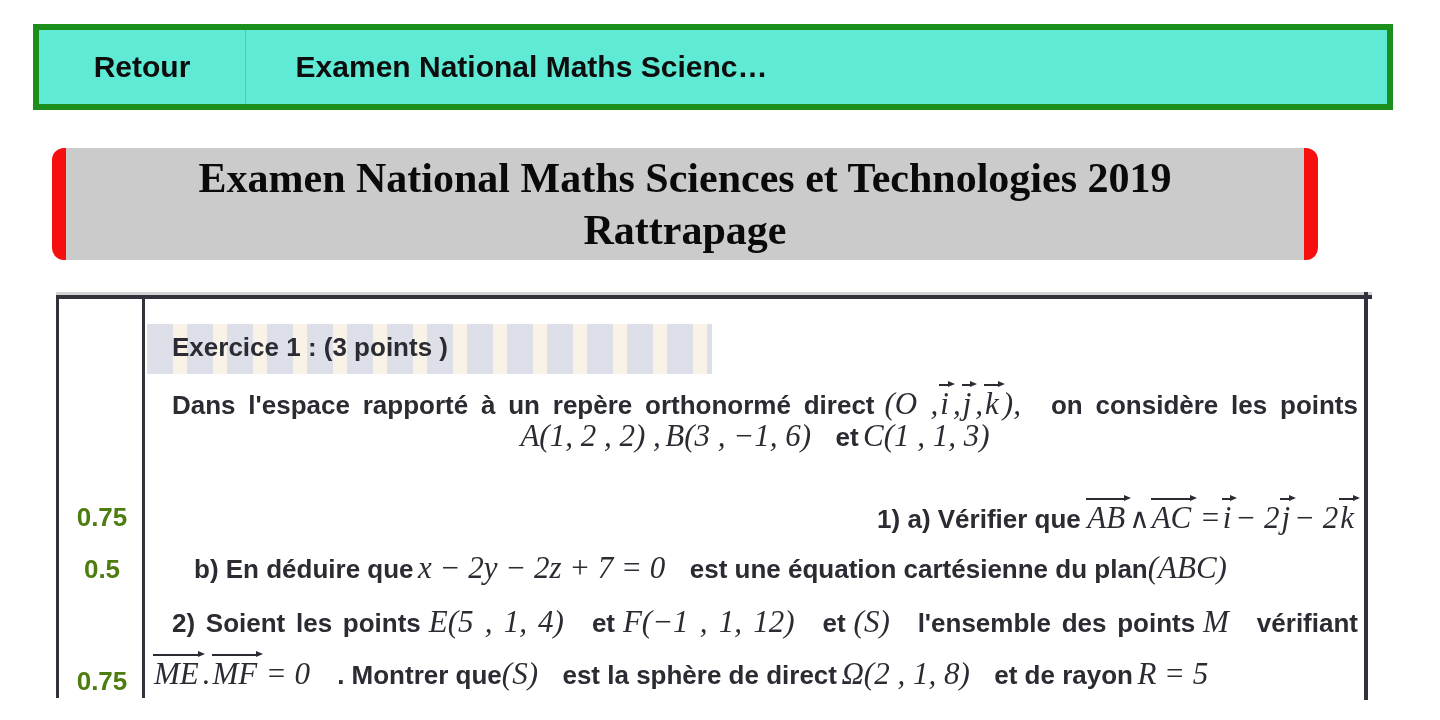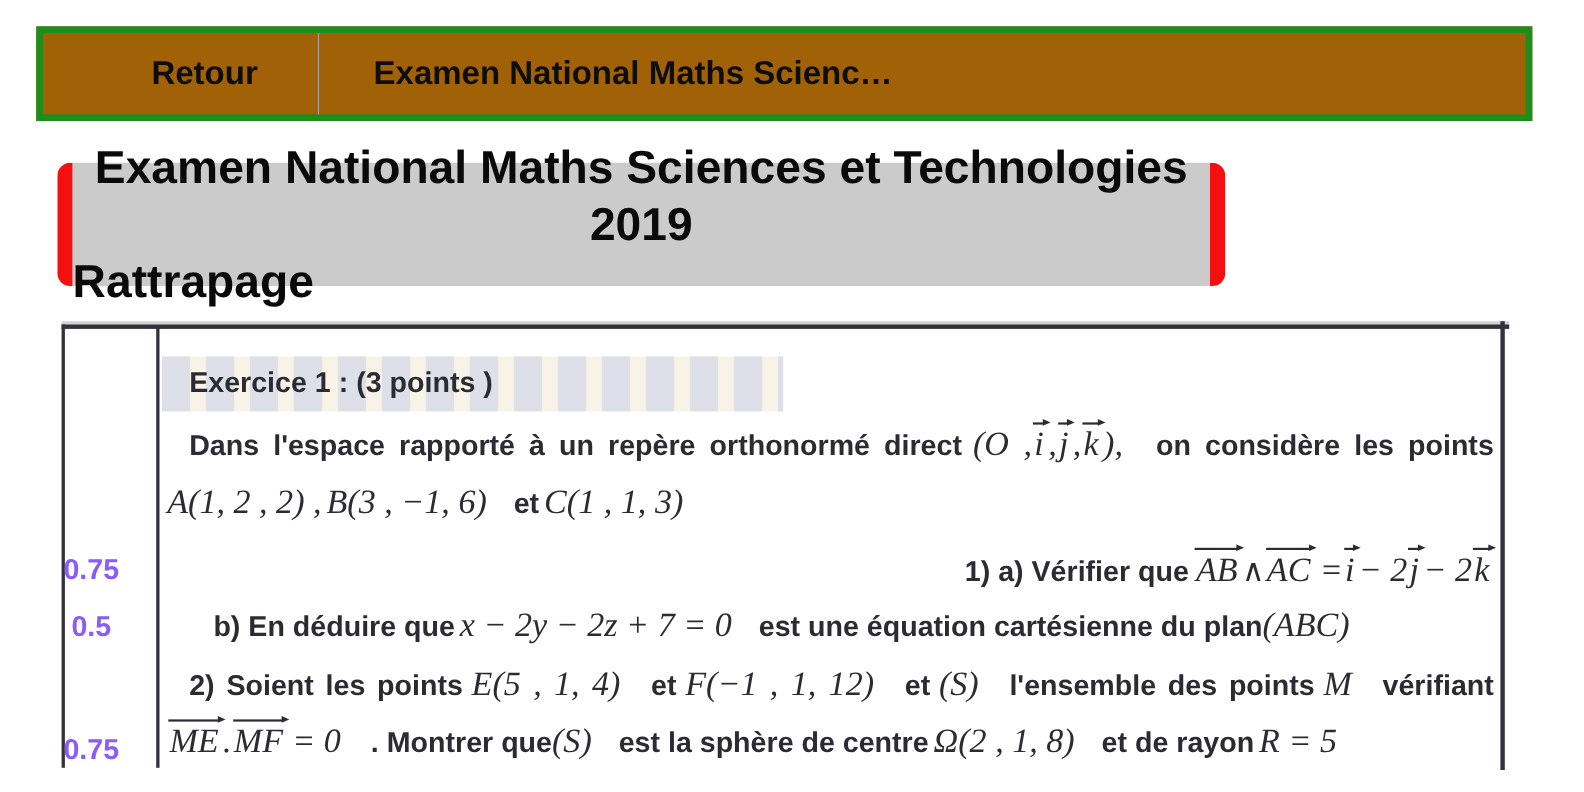--- a/index.html
+++ b/index.html
@@ -2,63 +2,63 @@
 <html><head>
 <meta charset="utf-8">
 <style>
   * { margin:0; padding:0; box-sizing:border-box; }
   html,body { width:1440px; height:720px; background:#ffffff; overflow:hidden;
               font-family:"Liberation Sans", sans-serif; }
   .abs { position:absolute; }
 
   
   .navbar { left:33px; top:24px; width:1360px; height:86px;
-            background:#a16207; border:6px solid #1b8e1b; display:flex;padding-left:44px; }
+            background:#5eead4; border:6px solid #1b8e1b; display:flex; }
   .nav-cell { display:flex; align-items:center; justify-content:center;
               font-weight:bold; font-size:30px; color:#0d0d0d; height:100%;
               cursor:pointer; white-space:nowrap; }
   .nav-cell + .nav-cell { border-left:1px solid #a3a3a3; }
   .nav-back { width:206px; }
   .nav-current { width:572px; }
   .nav-section { flex:1; }
 
   
-  .banner { left:52px; top:148px; width:1062px; height:112px;
+  .banner { left:52px; top:148px; width:1266px; height:112px;
             background:#cbcbcb; border-left:14px solid #f60f0f; border-right:14px solid #f60f0f;
             border-radius:12px; display:flex; flex-direction:column;
-            align-items:flex-start; justify-content:center; text-align:center; }
+            align-items:center; justify-content:center; text-align:center;font-family:Liberation Serif, serif; }
   .banner-line { font-weight:bold; font-size:42px; line-height:52px; color:#0a0a0a; }
 
   
   .sheet-line { background:#32323c; }
   .hline-top { left:56px; top:295px; width:1316px; height:4px;
                box-shadow:0 -3px 0 rgba(130,130,130,.35); }
   .vline-left   { left:56px;   top:295px; width:3px; height:403px; }
   .vline-mid    { left:142px;  top:298px; width:3px; height:400px; }
   .vline-right  { left:1364px; top:292px; width:4px; height:408px; }
 
-  .mark { left:44px; width:78px; text-align:center; font-weight:bold;
-          font-size:26px; color:#8b5cf6; }
+  .mark { left:63px; width:78px; text-align:center; font-weight:bold;
+          font-size:26px; color:#4d7c0f; }
   .mark1 { top:502px; } .mark2 { top:554px; } .mark3 { top:666px; }
 
   .doc-line { left:152px; width:1206px; color:#2b2b33; white-space:nowrap; }
   .just { text-align:justify; text-align-last:justify; white-space:normal; }
 
   .t { font-weight:bold; font-size:26px; font-family:"Liberation Sans", sans-serif;margin-left:20px; }
   .m { font-family:"Liberation Serif","DejaVu Serif", serif; font-style:italic;
        font-size:31px; font-weight:normal; }
 
   .ex-backdrop { left:147px; top:324px; width:565px; height:50px;
                  background:#f8f3e6;
                  background-image:repeating-linear-gradient(90deg,
                     rgba(125,155,240,.22) 0 26px, rgba(255,255,255,0) 26px 40px); }
   .ex-title { top:332px; font-size:26px; }
 
   .l-intro { top:383px; }
-  .l-pts   { top:438px; }
+  .l-pts   { top:418px;text-align:center; }
   .l-q1a   { top:497px;text-align:right; }
   .l-q1b   { top:550px; padding-left:22px; }
   .l-q2    { top:604px; }
   .l-q2b   { top:653px; }
 
   
   .vec { position:relative; display:inline-block;
          font-family:"Liberation Serif","DejaVu Serif", serif; font-style:italic;
          font-size:31px; padding:5px 4px 0 2px; line-height:1; }
   .vec::before { content:""; position:absolute; left:1px; right:4px; top:1px;
@@ -130,17 +130,17 @@
   <span class="t">et</span>
   <span class="m">(S)</span>
   <span class="t">l'ensemble des points</span>
   <span class="m">M</span>
   <span class="t">vérifiant</span>
 </div>
 
 <div class="abs doc-line l-q2b">
   <span class="vec">ME</span><span class="m">.</span><span class="vec">MF</span>
   <span class="m">= 0</span><span class="t"> . Montrer que</span><span class="m">(S)</span>
-  <span class="t">est la sphère  de centre</span>
+  <span class="t">est la sphère  de direct</span>
   <span class="m">Ω(2 , 1,  8)</span>
   <span class="t">et de rayon</span>
   <span class="m">R = 5</span>
 </div>
 
 </body></html>

